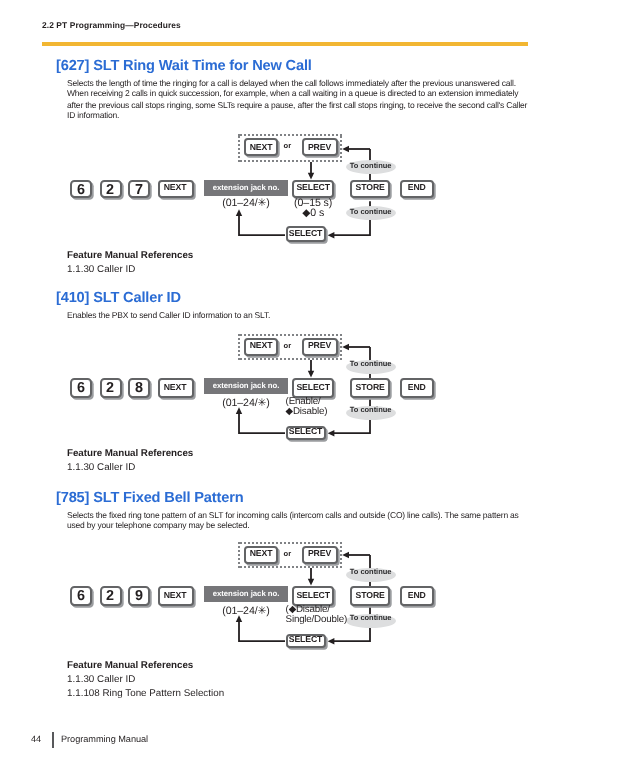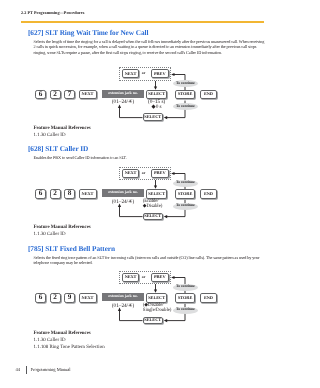--- a/index.html
+++ b/index.html
@@ -1,19 +1,19 @@
 <!DOCTYPE html>
 <html><head>
 <meta charset="utf-8">
 <style>
   html,body{margin:0;padding:0;}
   body{width:300px;height:388px;background:#ffffff;
        font-family:"Liberation Sans",sans-serif;
        -webkit-font-smoothing:antialiased;text-rendering:geometricPrecision;}
-  .page{position:relative;width:300px;height:388px;overflow:hidden;transform:translateZ(0);font-family:Liberation Serif, serif;}
+  .page{position:relative;width:300px;height:388px;overflow:hidden;transform:translateZ(0);}
 
   
   .rh{position:absolute;left:21px;top:9.5px;font-size:4.2px;font-weight:bold;color:#231f20;letter-spacing:0.05px;}
   .rule{position:absolute;left:21px;top:21px;width:243px;height:1.6px;background:#f2b632;}
 
   
   .sec-title{position:absolute;left:28px;font-size:7.3px;font-weight:bold;color:#2b6cd4;letter-spacing:-0.08px;line-height:1;}
 
   .para{position:absolute;left:33.5px;width:231px;font-size:4.25px;line-height:5.35px;letter-spacing:-0.1px;color:#231f20;}
 
@@ -55,21 +55,21 @@
   <div class="rule"></div>
 
   <div class="sec">
     <div class="sec-title" style="top:29.4px">[627] SLT Ring Wait Time for New Call</div>
     <div class="para" style="top:39px">Selects the length of time the ringing for a call is delayed when the call follows immediately after the previous unanswered call. When receiving 2 calls in quick succession, for example, when a call waiting in a queue is directed to an extension immediately after the previous call stops ringing, some SLTs require a pause, after the first call stops ringing, to receive the second call's Caller ID information.</div>
     <div class="fmr" style="top:127.0px">Feature Manual References</div>
     <div class="fmr-i" style="top:134.0px">1.1.30 Caller ID</div>
   </div>
 
   <div class="sec">
-    <div class="sec-title" style="top:145.4px">[628] SLT Caller ID</div>
+    <div class="sec-title" style="top:145.4px">[410] SLT Caller ID</div>
     <div class="para" style="top:155px">Enables the PBX to send Caller ID information to an SLT.</div>
     <div class="fmr" style="top:226.0px">Feature Manual References</div>
     <div class="fmr-i" style="top:233.0px">1.1.30 Caller ID</div>
   </div>
 
   <div class="sec">
     <div class="sec-title" style="top:244.9px">[785] SLT Fixed Bell Pattern</div>
     <div class="para" style="top:254.5px">Selects the fixed ring tone pattern of an SLT for incoming calls (intercom calls and outside (CO) line calls). The same pattern as used by your telephone company may be selected.</div>
     <div class="fmr" style="top:332.0px">Feature Manual References</div>
     <div class="fmr-i" style="top:339.0px">1.1.30 Caller ID</div>

